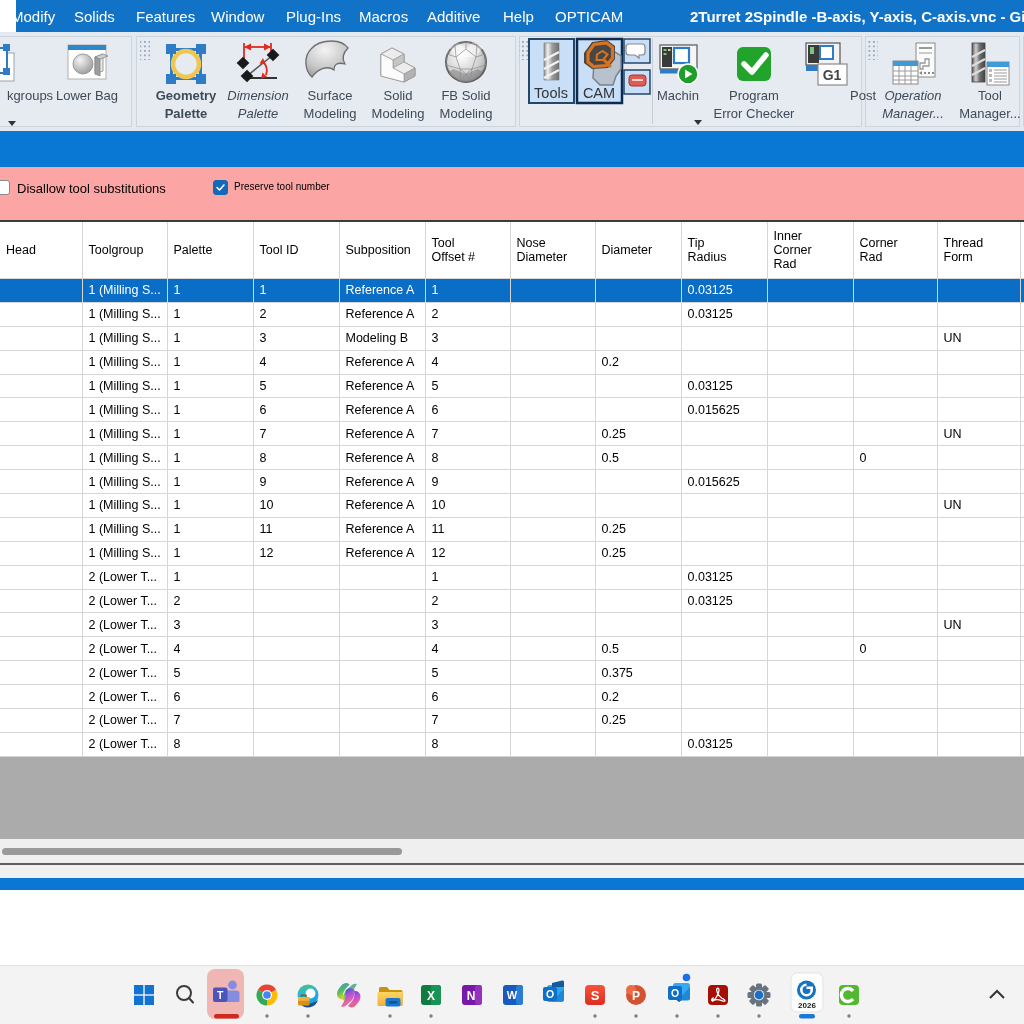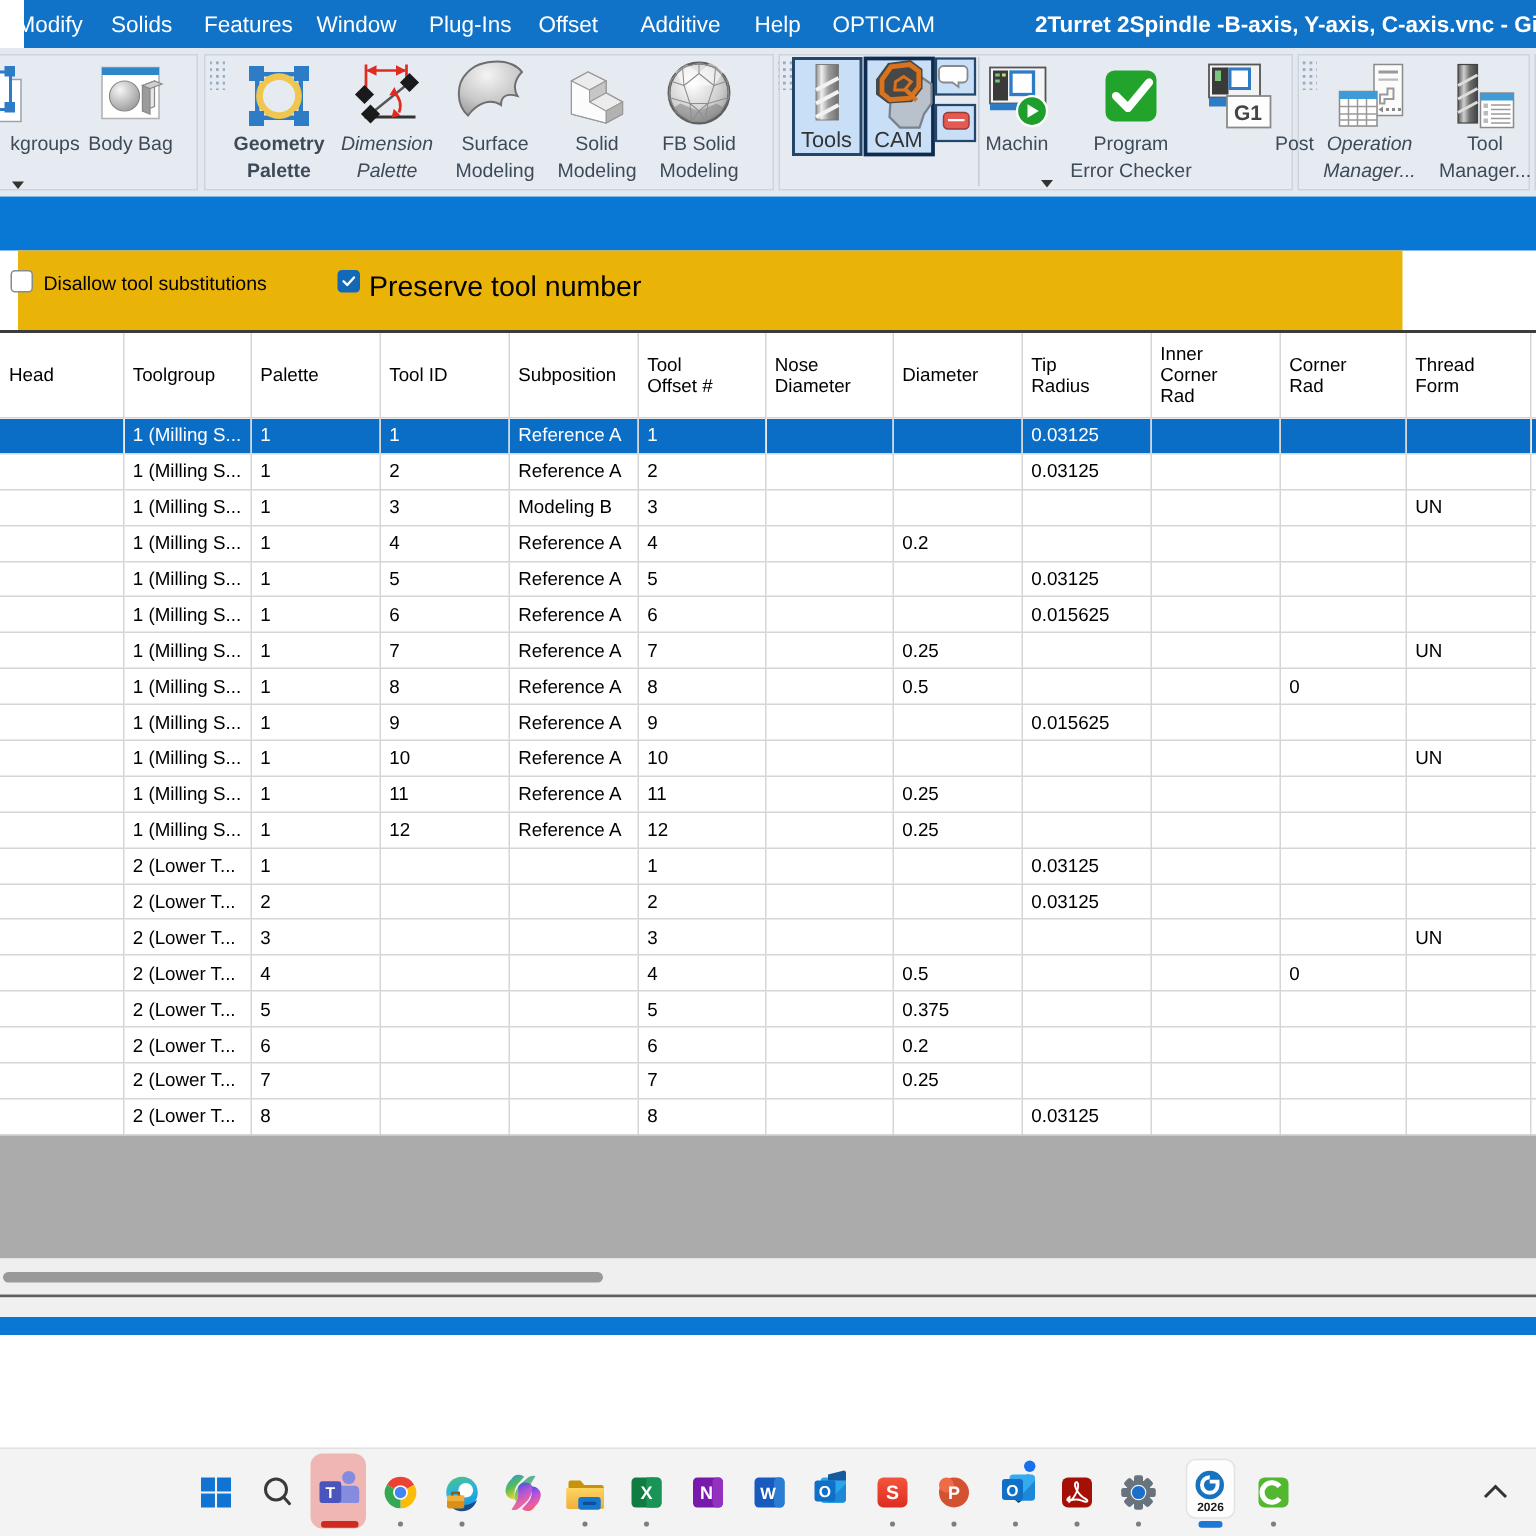--- a/index.html
+++ b/index.html
@@ -5,21 +5,21 @@
 html,body{margin:0;padding:0;width:1024px;height:1024px;overflow:hidden;
  font-family:"Liberation Sans",sans-serif;background:#fff;}
 .ab{position:absolute;}
 #menubar{left:16px;top:0;width:1024px;height:32px;background:#1173C7;color:#fff;}
 .mi{position:absolute;top:8px;font-size:15px;color:#fff;white-space:nowrap;}
 #title{position:absolute;top:8px;left:674px;font-size:15px;font-weight:bold;color:#fff;white-space:nowrap;}
 #ribbon{left:0;top:32px;width:1024px;height:99px;background:#E3E9F0;}
 .grp{position:absolute;top:4px;height:91px;background:#E6EBF2;border:1px solid #CDD4DC;box-sizing:border-box;}
 .rlab{position:absolute;font-size:13px;line-height:18px;color:#3D4A57;text-align:center;white-space:nowrap;}
 #bluebar1{left:0;top:131px;width:1024px;height:36px;background:#0878D4;}
-#checkrow{left:12px;top:167px;width:923px;height:53px;background:#eab308;}
+#checkrow{left:0;top:167px;width:1024px;height:53px;background:#fca5a5;}
 #darkline{left:0;top:220px;width:1024px;height:2px;background:#3C3C3C;}
 #tablewrap{left:0;top:222px;width:1024px;height:535px;background:#fff;}
 table{border-collapse:collapse;table-layout:fixed;width:1028px;font-size:12.5px;color:#000;}
 td,th{border-right:1px solid #D6D6D6;border-bottom:1px solid #D6D6D6;padding:0 0 0 6px;
  text-align:left;font-weight:normal;vertical-align:middle;overflow:hidden;white-space:nowrap;}
 thead th{height:56px;font-size:12.5px;line-height:14px;}
 tbody tr{height:23.9px;}
 tr.sel{background:#0A6DC6;color:#fff;}
 #grayarea{left:0;top:757px;width:1024px;height:82px;background:#ABABAB;}
 #scrolltrack{left:0;top:839px;width:1024px;height:24px;background:#EFEFEF;}
@@ -31,21 +31,21 @@
 .cbx{position:absolute;top:13px;width:13px;height:13px;border:1px solid #8A8A8A;border-radius:3px;background:#fff;}
 </style>
 </head>
 <body>
 <div class="ab" id="menubar">
   <span class="mi" style="left:-5px">Modify</span>
   <span class="mi" style="left:58px">Solids</span>
   <span class="mi" style="left:120px">Features</span>
   <span class="mi" style="left:195px">Window</span>
   <span class="mi" style="left:270px">Plug-Ins</span>
-  <span class="mi" style="left:343px">Offset</span>
+  <span class="mi" style="left:343px">Macros</span>
   <span class="mi" style="left:411px">Additive</span>
   <span class="mi" style="left:487px">Help</span>
   <span class="mi" style="left:539px">OPTICAM</span>
   <span id="title">2Turret 2Spindle -B-axis, Y-axis, C-axis.vnc - GibbsCAM</span>
 </div>
 
 <div class="ab" id="ribbon">
 
   <div class="grp" style="left:-10px;width:142px;"></div>
 
@@ -251,21 +251,21 @@
       <line x1="994" y1="38" x2="1007" y2="38"></line>
           <line x1="994" y1="41" x2="1007" y2="41"></line>
       <line x1="994" y1="44" x2="1007" y2="44"></line>
           <line x1="994" y1="47" x2="1007" y2="47"></line>
           <line x1="994" y1="50" x2="1007" y2="50"></line>
     </g>
   </svg>
   </div>
 
   <div class="rlab" style="left:-20px;top:55px;width:100px;">kgroups</div>
-  <div class="rlab" style="left:37px;top:55px;width:100px;">Body Bag</div>
+  <div class="rlab" style="left:37px;top:55px;width:100px;">Lower Bag</div>
   <div class="rlab" style="left:136px;top:55px;width:100px;font-weight:bold;">Geometry<br>Palette</div>
   <div class="rlab" style="left:208px;top:55px;width:100px;font-style:italic;">Dimension<br>Palette</div>
   <div class="rlab" style="left:280px;top:55px;width:100px;">Surface<br>Modeling</div>
   <div class="rlab" style="left:348px;top:55px;width:100px;">Solid<br>Modeling</div>
   <div class="rlab" style="left:416px;top:55px;width:100px;">FB Solid<br>Modeling</div>
   <div class="rlab" style="left:657px;top:55px;width:42px;overflow:hidden;text-align:left;">Machining</div>
   <div class="rlab" style="left:704px;top:55px;width:100px;">Program<br>Error Checker</div>
   <div class="rlab" style="left:776px;top:55px;width:100px;text-align:right;">Post</div>
   <div class="rlab" style="left:863px;top:55px;width:100px;font-style:italic;">Operation<br>Manager...</div>
   <div class="rlab" style="left:940px;top:55px;width:100px;">Tool<br>Manager...</div>
@@ -273,21 +273,21 @@
 
 <div class="ab" id="bluebar1"></div>
 
 <div class="ab" id="checkrow">
   <div class="cbx" style="left:-5px;"></div>
   <span style="position:absolute;left:17px;top:14px;font-size:13px;color:#000;">Disallow tool substitutions</span>
   <div class="cbx" style="left:213px;background:#1368B8;border-color:#1368B8;"></div>
   <svg style="position:absolute;left:215px;top:15px;" width="11" height="11" viewBox="0 0 11 11">
     <path d="M2 5.5 L4.5 8 L9 3" stroke="#fff" stroke-width="1.6" fill="none" stroke-linecap="round" stroke-linejoin="round"></path>
   </svg>
-  <span style="position:absolute;left:234px;top:14px;font-size:19px;color:#000;">Preserve tool number</span>
+  <span style="position:absolute;left:234px;top:14px;font-size:10px;color:#000;">Preserve tool number</span>
 </div>
 
 <div class="ab" id="darkline"></div>
 
 <div class="ab" id="tablewrap">
 <table>
 <colgroup>
 <col style="width:82px">
         <col style="width:85px">
         <col style="width:86px">

